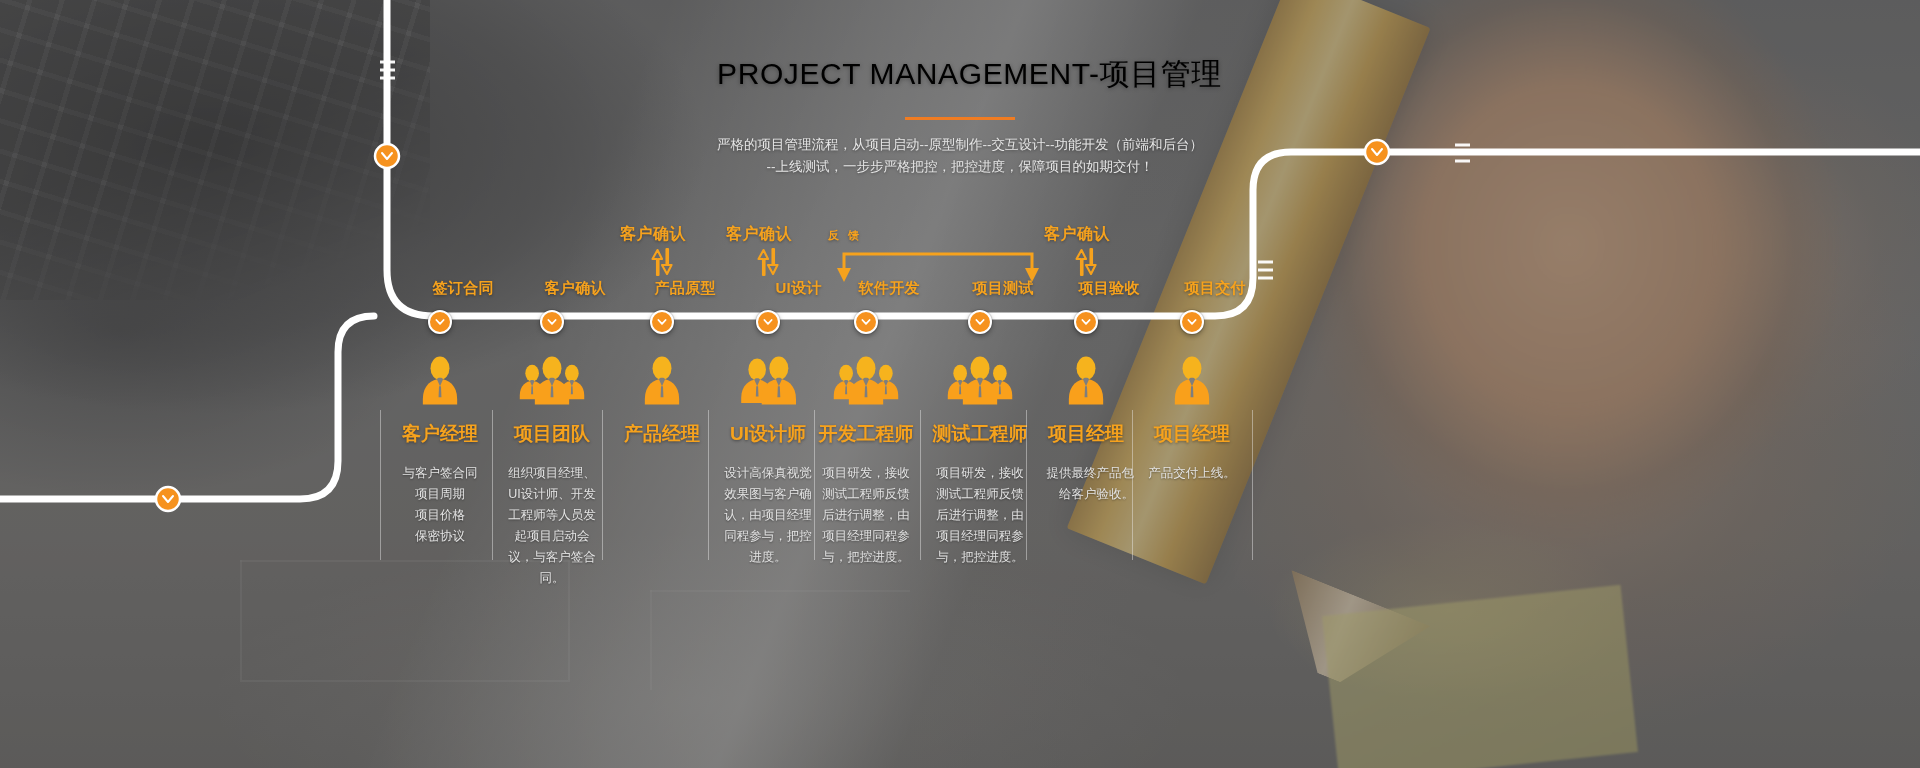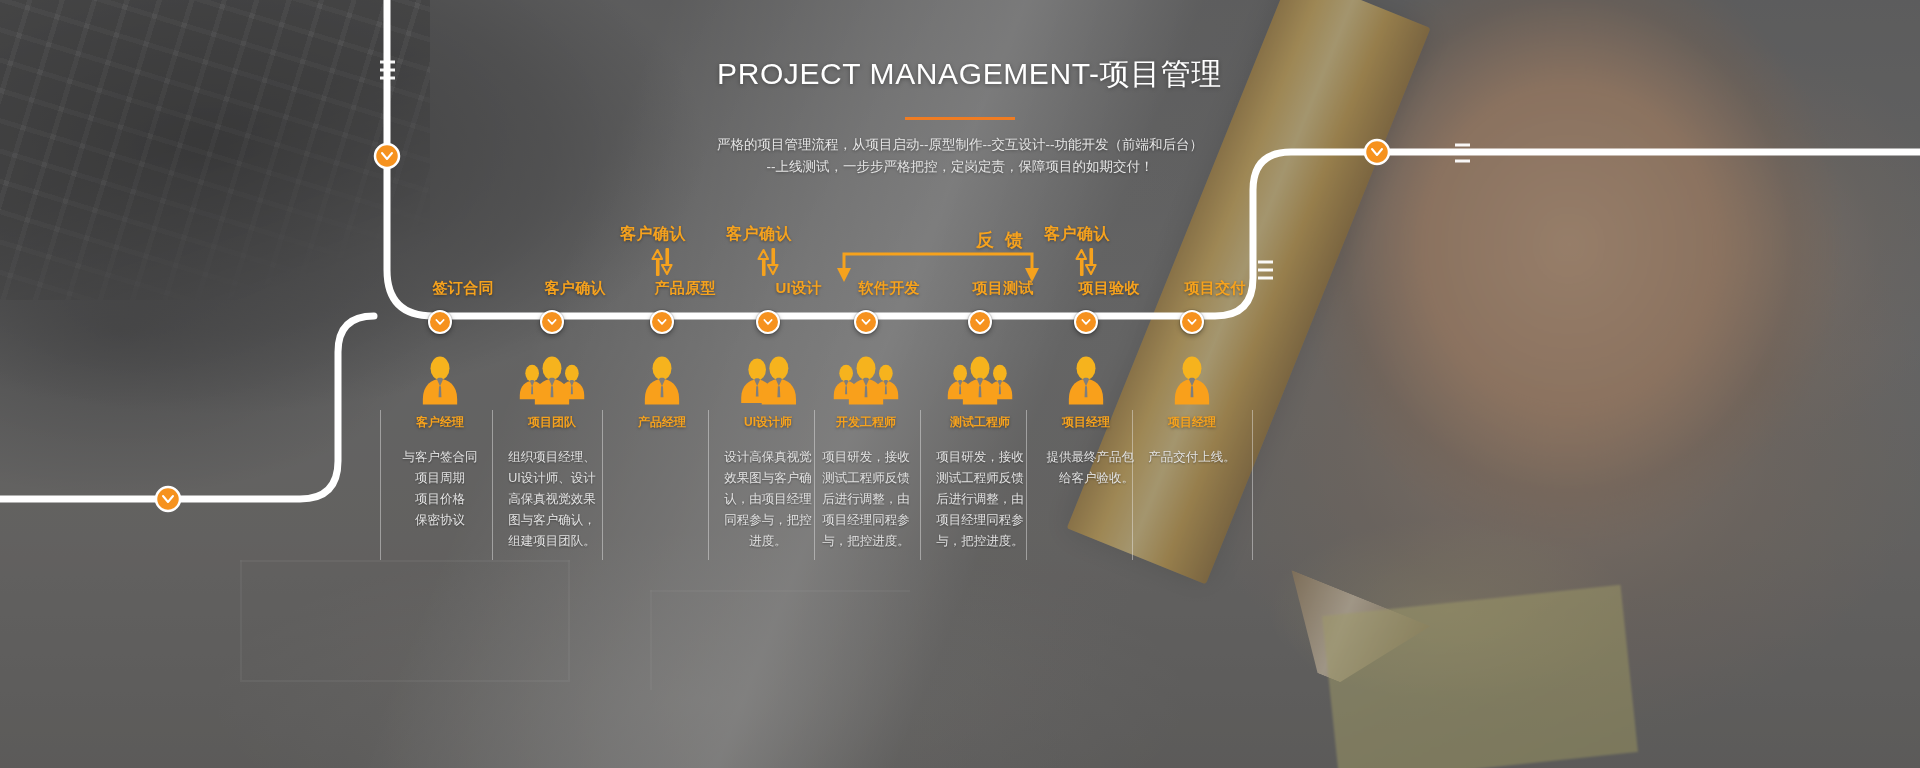--- a/index.html
+++ b/index.html
@@ -56,21 +56,21 @@
     background:radial-gradient(ellipse 300px 330px at 48% 46%, #cfa078 0%, #b98a66 48%, rgba(140,106,80,.45) 75%, rgba(0,0,0,0) 92%);
     filter:blur(2px);}
   .stickynote{position:absolute;left:1330px;top:600px;width:300px;height:168px;
     background:linear-gradient(160deg,#d8cf79,#c9bf63);opacity:.55;transform:rotate(-6deg);filter:blur(1px);}
 
   
   #pipes{position:absolute;inset:0;pointer-events:none;}
 
   
   .header{position:absolute;left:0;top:0;width:100%;text-align:center;}
-  .title{margin-top:54px;color:#ffffff;font-size:30px;font-weight:400;letter-spacing:.6px;
+  .title{margin-top:54px;color:#000000;font-size:30px;font-weight:400;letter-spacing:.6px;
          text-shadow:0 1px 4px rgba(0,0,0,.35);margin-left:19px;}
   .divider{width:110px;height:3px;background:#f07c22;margin:22px auto 0;}
   .sub{margin-top:14px;color:#e6e6e6;font-size:13.5px;line-height:22px;text-shadow:0 1px 3px rgba(0,0,0,.4);}
 
   
   .timeline{position:absolute;left:368px;top:214px;width:1240px;height:430px;}
   .step{position:absolute;top:0;width:108px;text-align:center;}
 
   .toplabel{height:62px;position:relative;}
   .toplabel .txt{color:#f6a21d;font-size:16px;font-weight:700;letter-spacing:.5px;
@@ -80,29 +80,29 @@
   .steplabel{color:#f6a21d;font-size:15px;font-weight:700;letter-spacing:.4px;
              height:24px;line-height:24px;text-shadow:0 1px 3px rgba(0,0,0,.4);text-align:right;}
 
   .node{width:20px;height:20px;border-radius:50%;margin:10px auto 0;
         background:#f6921e;border:2px solid #ffffff;
         box-shadow:0 0 0 1px rgba(0,0,0,.10), 0 2px 5px rgba(0,0,0,.35);
         display:flex;align-items:center;justify-content:center;}
   .node svg{display:block;}
 
   .persons{height:56px;margin-top:18px;display:flex;align-items:flex-end;justify-content:center;}
-  .role{color:#f6a21d;font-size:12px;font-weight:700;margin-top:6px;text-shadow:0 1px 3px rgba(0,0,0,.4);}
+  .role{color:#f6a21d;font-size:19px;font-weight:700;margin-top:13px;text-shadow:0 1px 3px rgba(0,0,0,.4);}
   .desc{margin-top:16px;color:#e3e3e3;font-size:12.5px;line-height:21px;padding:0 6px;
         text-shadow:0 1px 2px rgba(0,0,0,.4);}
   .vline{position:absolute;top:196px;width:1px;height:150px;background:rgba(235,235,235,.45);}
 
   
   .bracket{position:absolute;color:#f6a21d;}
-  .bracket .lbl{position:absolute;left:0;width:100%;text-align:right;top:0;
-                font-size:18px;font-weight:700;letter-spacing:3px;text-shadow:0 1px 3px rgba(0,0,0,.35);}
+  .bracket .lbl{position:absolute;left:0;width:100%;text-align:left;top:0;
+                font-size:11px;font-weight:700;letter-spacing:3px;text-shadow:0 1px 3px rgba(0,0,0,.35);}
 </style>
 </head>
 <body>
 
 <div id="stage">
 
   <div class="bg-photo"></div>
   <div class="kb-keys"></div>
   <div class="hand"></div>
   <div class="pencil"></div>
@@ -145,21 +145,21 @@
       <circle cx="1377" cy="152" r="12" fill="#f6921e" stroke="#ffffff" stroke-width="2.5"></circle>
       <path d="M1372,149 L1377,155 L1382,149" fill="none" stroke="#ffffff" stroke-width="2" stroke-linecap="round" stroke-linejoin="round"></path>
     </g>
   </svg>
 
   <div class="header">
     <div class="title">PROJECT MANAGEMENT-项目管理</div>
     <div class="divider"></div>
     <div class="sub">
       <div>严格的项目管理流程，从项目启动--原型制作--交互设计--功能开发（前端和后台）</div>
-      <div>--上线测试，一步步严格把控，定岗定责，保障项目的如期交付！</div>
+      <div>--上线测试，一步步严格把控，把控进度，保障项目的如期交付！</div>
     </div>
   </div>
 
   <div class="timeline" id="timeline">
 
     <div class="bracket" id="feedback-bracket" style="left: 460px; top: 14px; width: 198px; height: 58px;">
       <div class="lbl">反 馈</div>
       <svg width="220" height="58" viewBox="0 0 220 58" style="position:absolute;left:0;top:0;">
         <g fill="none" stroke="#f6a21d" stroke-width="3">
           <path d="M16,44 L16,26 L204,26 L204,44"></path>
@@ -217,21 +217,21 @@
     </g>
             <g transform="translate(0,0) scale(1)" opacity="1">
       <ellipse cx="0" cy="-20" rx="10.5" ry="13" fill="#f6b31d"></ellipse>
       <path d="M-19,14 C-19,-1 -9,-8 0,-8 C9,-8 19,-1 19,14 L19,20 L-19,20 Z" fill="#f9a01b"></path>
       <path d="M-3.5,-8 L0,0 L3.5,-8 L1.6,-9.6 L-1.6,-9.6 Z" fill="#7e7e7e"></path>
       <path d="M-1.1,0 L1.1,0 L1.6,12 L-1.6,12 Z" fill="#7e7e7e"></path>
     </g>
           </svg>
         </div>
         <div class="role">项目团队</div>
-        <div class="desc" style="white-space: normal;">组织项目经理、UI设计师、设计高保真视觉效果图与客户确认，组建项目团队。</div>
+        <div class="desc" style="white-space: normal;">组织项目经理、UI设计师、开发工程师等人员发起项目启动会议，与客户签合同。</div>
       </div>
       <div class="vline" style="left: 124px;"></div>
       <div class="step" style="left: 240px;">
         <div class="toplabel">
           <div class="txt">客户确认</div>
           <div class="updown">
             <svg width="30" height="30" viewBox="0 0 30 30">
     <path d="M10,28 L10,12 L5.5,12 L10.5,3 L15,12 L11.5,12 L11.5,28 Z" fill="none" stroke="#f6a21d" stroke-width="2.1" stroke-linejoin="round"></path>
     <path d="M19.5,2 L19.5,18 L15,18 L20,27 L24.5,18 L21,18 L21,2 Z" fill="none" stroke="#f6a21d" stroke-width="2.1" stroke-linejoin="round"></path>
   </svg>

